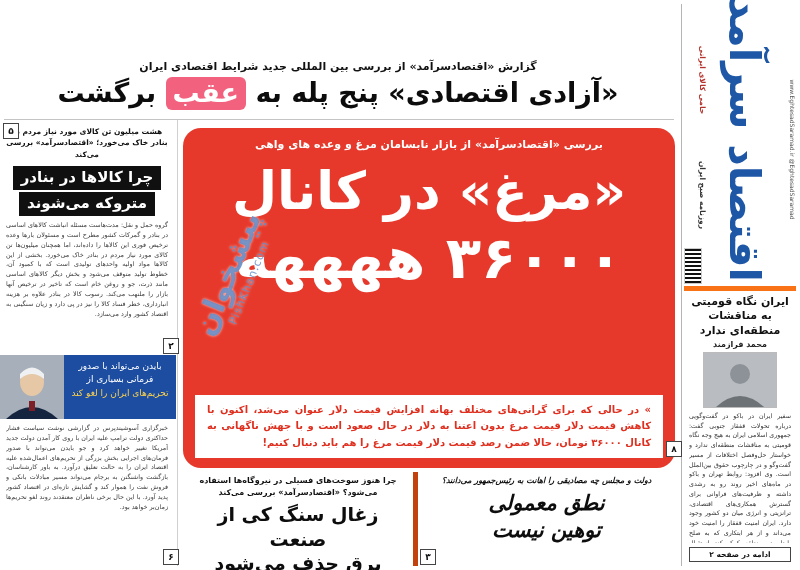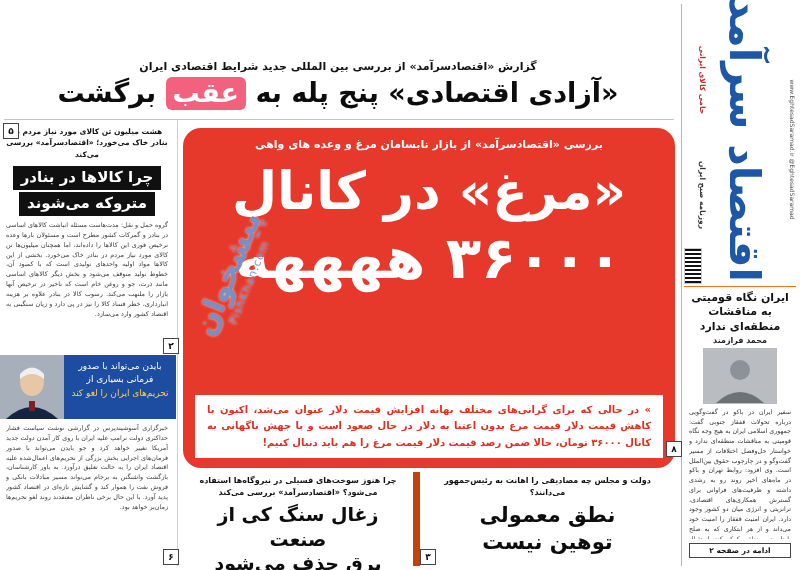--- a/index.html
+++ b/index.html
@@ -17,21 +17,21 @@
   .masthead-subtitle{left:652px;top:188px;width:100px;height:14px;line-height:14px;
     font-size:7.5px;font-weight:bold;color:#333;}
   .masthead-contact{left:682px;top:143px;width:220px;height:13px;line-height:13px;
     font-size:6px;color:#555;direction:ltr;}
   .barcode{position:absolute;left:684px;top:248px;width:16px;height:34px;
     background:repeating-linear-gradient(180deg,#111 0 2px,#fff 2px 4px);border:1px solid #ccc;}
   .vdiv-main{position:absolute;left:681px;top:4px;height:562px;width:0;border-left:1px solid #b5b5b5;}
 
   
   .opinion{position:absolute;left:684px;top:286px;width:112px;height:282px;
-    padding:4px 5px;box-sizing:border-box;border-top:1px solid #f97316;}
+    padding:4px 5px;box-sizing:border-box;border-top:5px solid #f97316;}
   .opinion-title{font-size:11px;font-weight:bold;color:#111;text-align:center;line-height:1.3;}
   .opinion-author{font-size:8px;font-weight:bold;color:#222;text-align:center;margin-top:2px;}
   .opinion-photo{width:72px;height:54px;margin:3px auto;background:linear-gradient(#aeb4ba,#d4d8db);
     overflow:hidden;border:1px solid #bbb;}
   .opinion-body{font-size:6.3px;color:#333;text-align:justify;line-height:1.55;height:132px;overflow:hidden;}
   .opinion-continue{border:1px solid #444;font-size:7.5px;font-weight:bold;color:#111;
     text-align:center;padding:2px 0;margin-top:4px;}
 
   
   .dateline{position:absolute;top:52px;right:130px;font-size:6.5px;color:#555;}
@@ -70,21 +70,21 @@
   
   .watermark{position:absolute;left:158px;top:252px;width:150px;text-align:center;z-index:6;
     transform:rotate(-68deg);color:rgba(96,138,198,.85);
     text-shadow:0 0 3px rgba(255,255,255,.75);pointer-events:none;}
   .wm-fa{font-size:30px;font-weight:bold;}
   .wm-en{font-size:11px;letter-spacing:1px;direction:ltr;}
 
   
   .bottom-row{position:absolute;left:183px;top:472px;width:492px;height:94px;display:flex;}
   .b-story{box-sizing:border-box;padding:3px 6px;}
-  .b-right{width:262px;border-left:7px solid #c2410c;}
+  .b-right{width:262px;border-left:5px solid #c2410c;font-style:italic;}
   .b-left{flex:1;}
   .b-kicker{font-size:8px;font-weight:bold;text-align:center;line-height:1.5;color:#111;}
   .b-h{font-size:21px;font-weight:bold;text-align:center;line-height:1.3;color:#0d0d0d;margin-top:3px;}
   .b-h.small{font-size:19px;}
 
   
   .num{position:absolute;width:14px;height:14px;border:1px solid #444;background:#fff;color:#111;
     font-size:9px;line-height:14px;text-align:center;font-weight:bold;z-index:7;}
   .n5{left:3px;top:123px;}
   .n2{left:163px;top:338px;}

